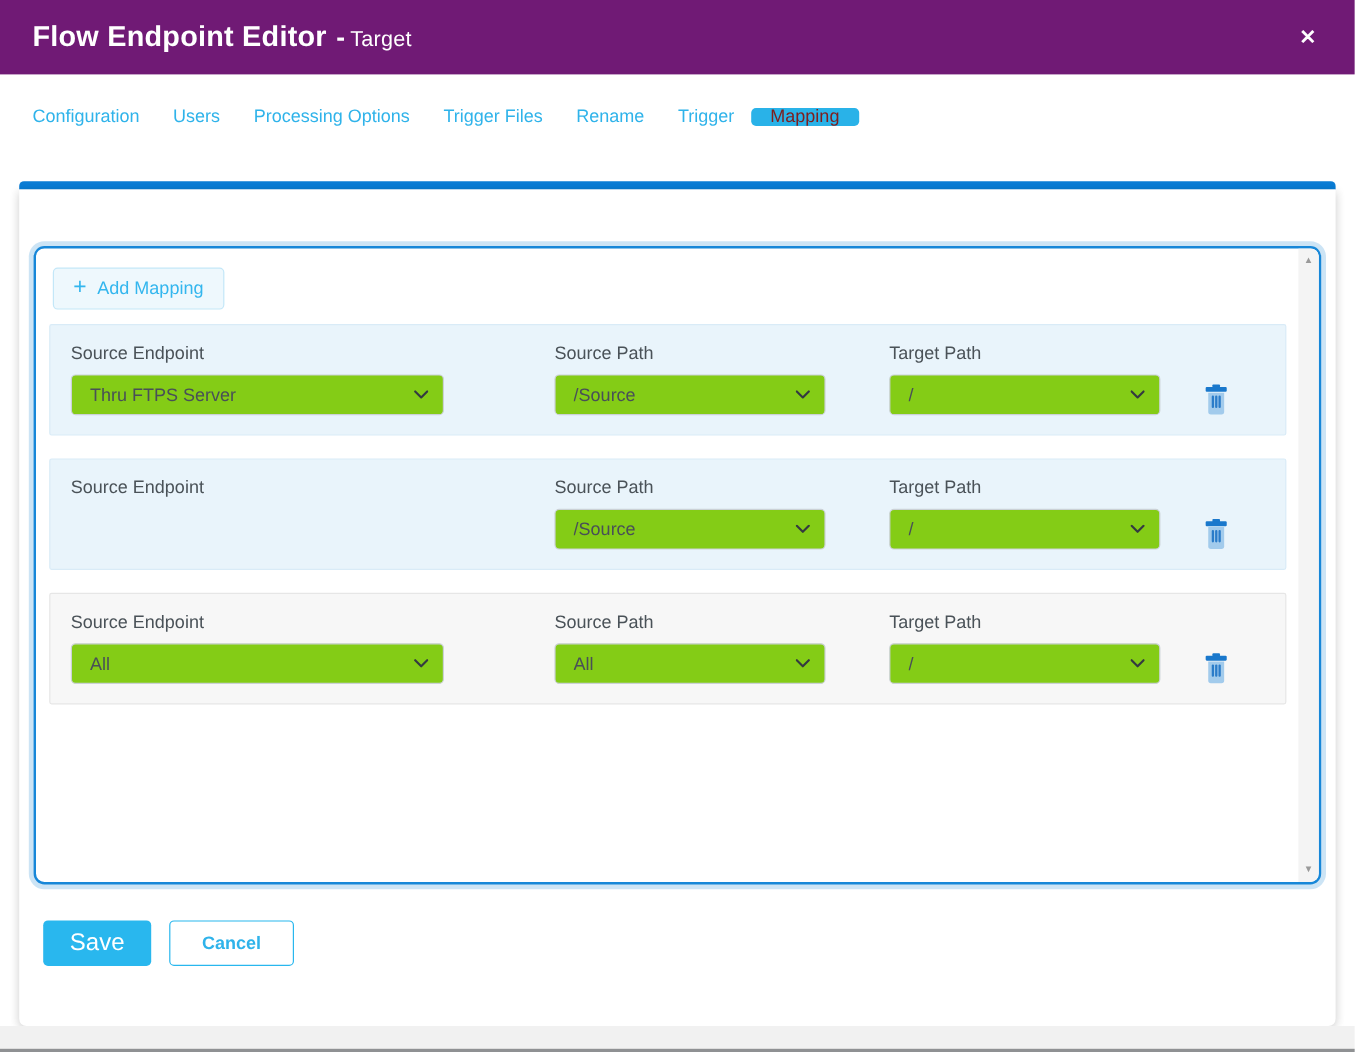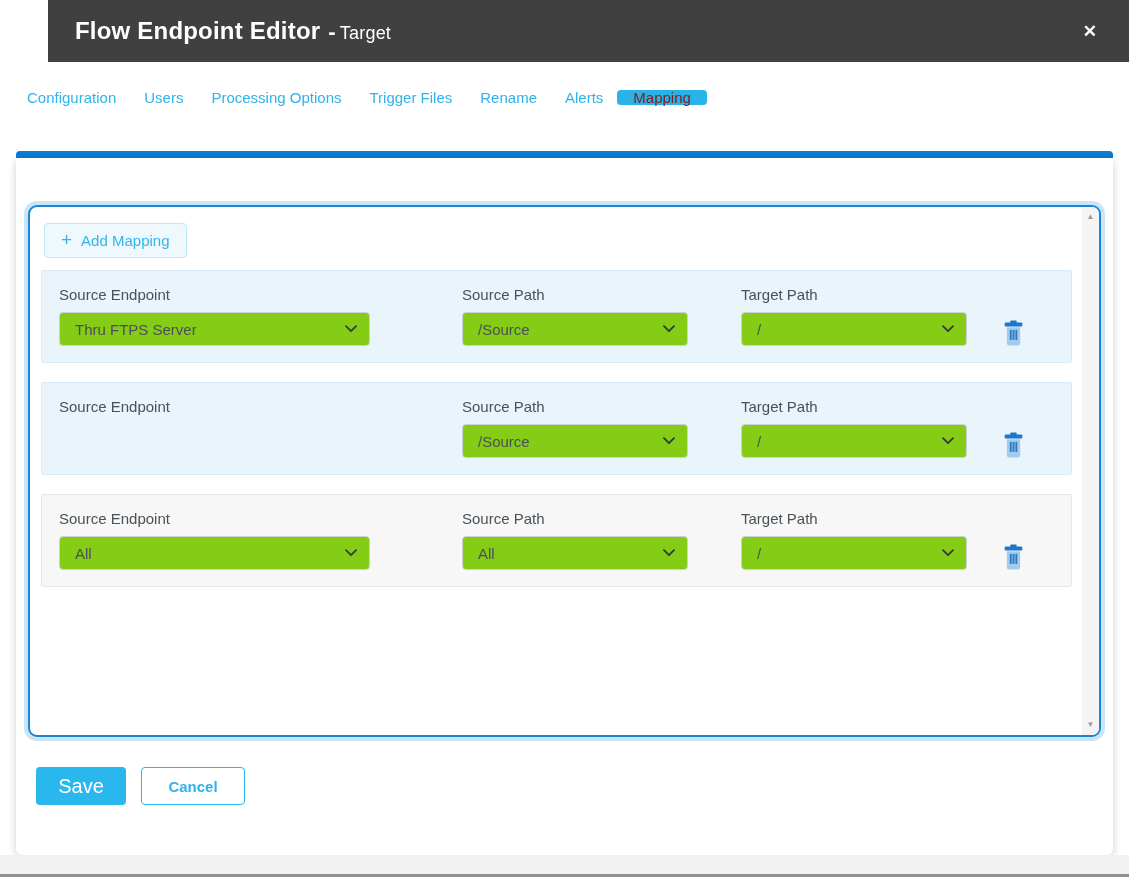--- a/index.html
+++ b/index.html
@@ -2,22 +2,22 @@
 <html><head>
 <meta charset="utf-8">
 <style>
   * { margin:0; padding:0; box-sizing:border-box; }
   html,body { width:1129px; height:877px; overflow:hidden; background:#ffffff;
     font-family:"Liberation Sans","DejaVu Sans",sans-serif; }
 
   .screen { width:1129px; height:877px; display:flex; flex-direction:column; background:#ffffff; }
 
   
-  .dlg-header { height:62px; flex:0 0 62px; background:#404040; display:flex; align-items:center;
-    padding:16px 27px; position:relative;margin-left:48px; }
+  .dlg-header { height:62px; flex:0 0 62px; background:#701a75; display:flex; align-items:center;
+    padding:16px 27px; position:relative; }
   .dlg-title { color:#ffffff; font-size:24px; font-weight:bold; letter-spacing:.2px; }
   .dlg-title .sep { font-size:22px; font-weight:bold; margin:0 4px 0 8px; }
   .dlg-title .sub { font-size:18px; font-weight:400; }
   .close-btn { position:absolute; right:28px; top:50%; transform:translateY(-50%);
     background:transparent; border:none; color:#ffffff; font-size:17px; font-weight:bold;
     cursor:pointer; line-height:1; padding:4px; }
 
   
   .tab-bar { margin:20px 0 0 27px; height:31px; display:flex; align-items:center; gap:28px; }
   .tab { background:transparent; border:none; color:#2fb3ea; font-size:15px; cursor:pointer;
@@ -92,21 +92,21 @@
     </div>
     <button class="close-btn">✕</button>
   </header>
 
   <nav class="tab-bar">
       <button class="tab">Configuration</button>
       <button class="tab">Users</button>
       <button class="tab">Processing Options</button>
       <button class="tab">Trigger Files</button>
       <button class="tab">Rename</button>
-      <button class="tab">Alerts</button>
+      <button class="tab">Trigger</button>
       <button class="tab active">Mapping</button>
     </nav>
 
   <div class="card-spacer"></div>
 
   <div class="card-area">
     <div class="accent-bar"></div>
     <div class="card">
 
       <div class="panel">

